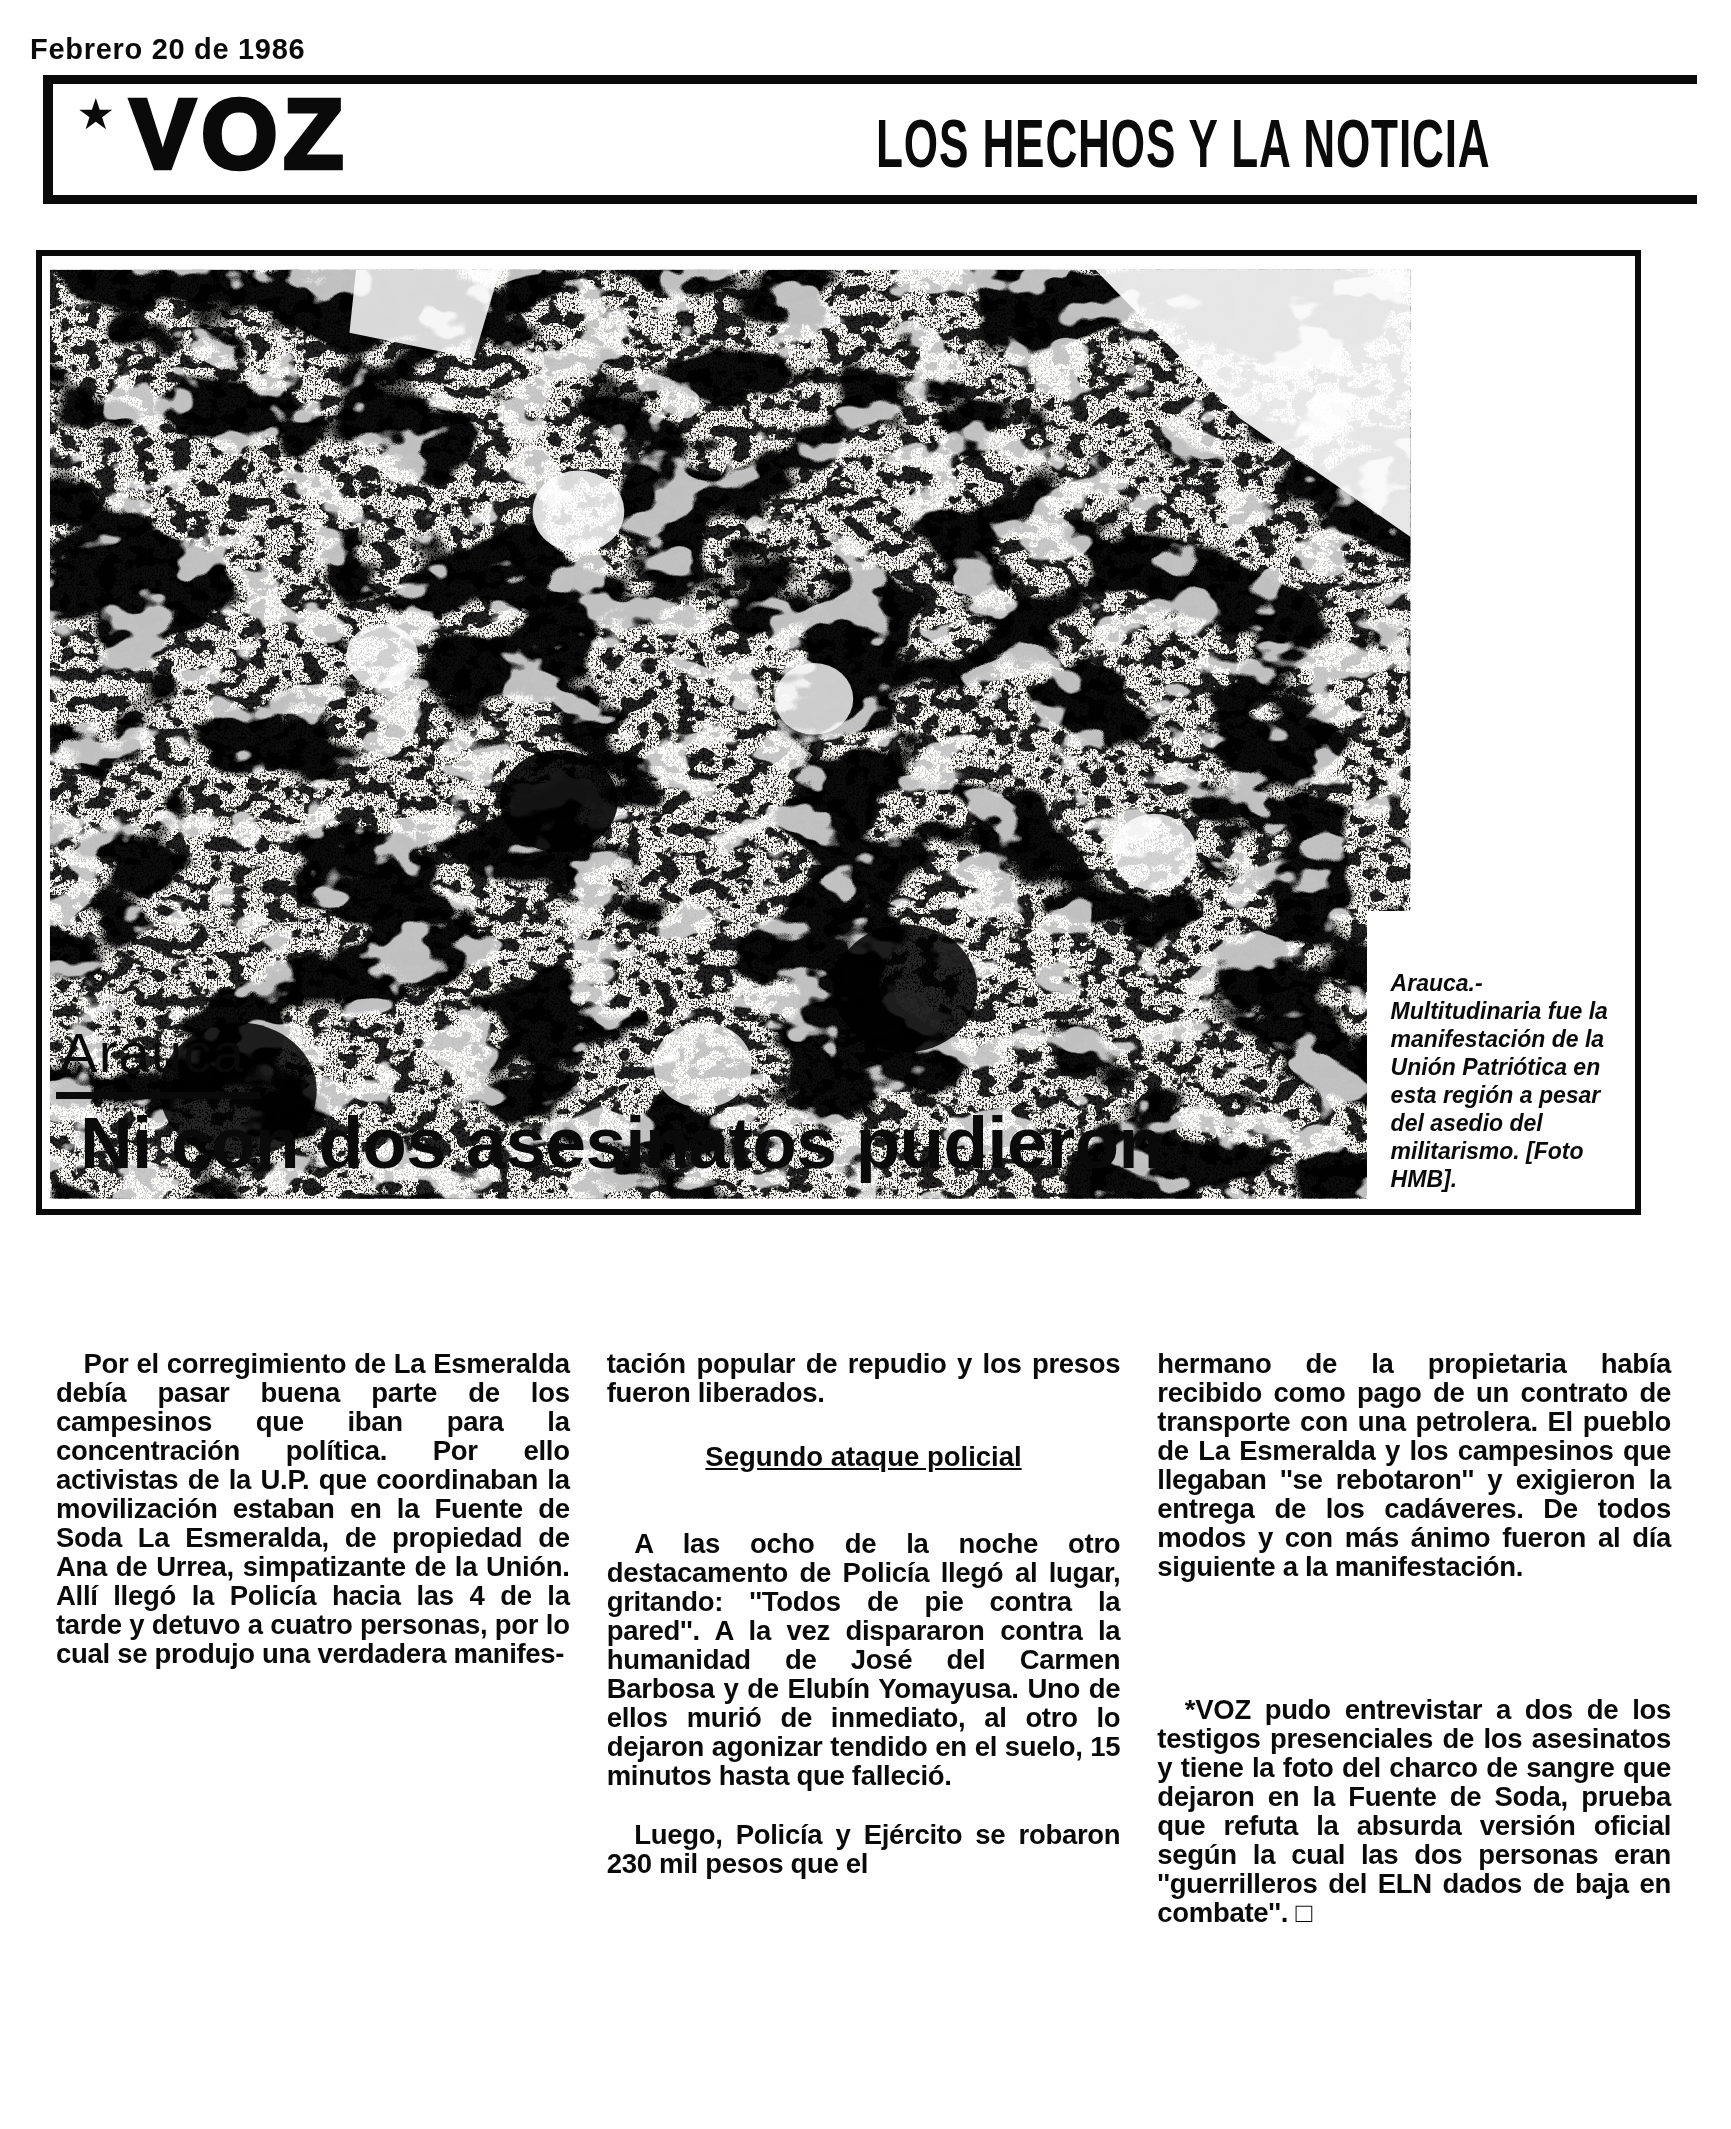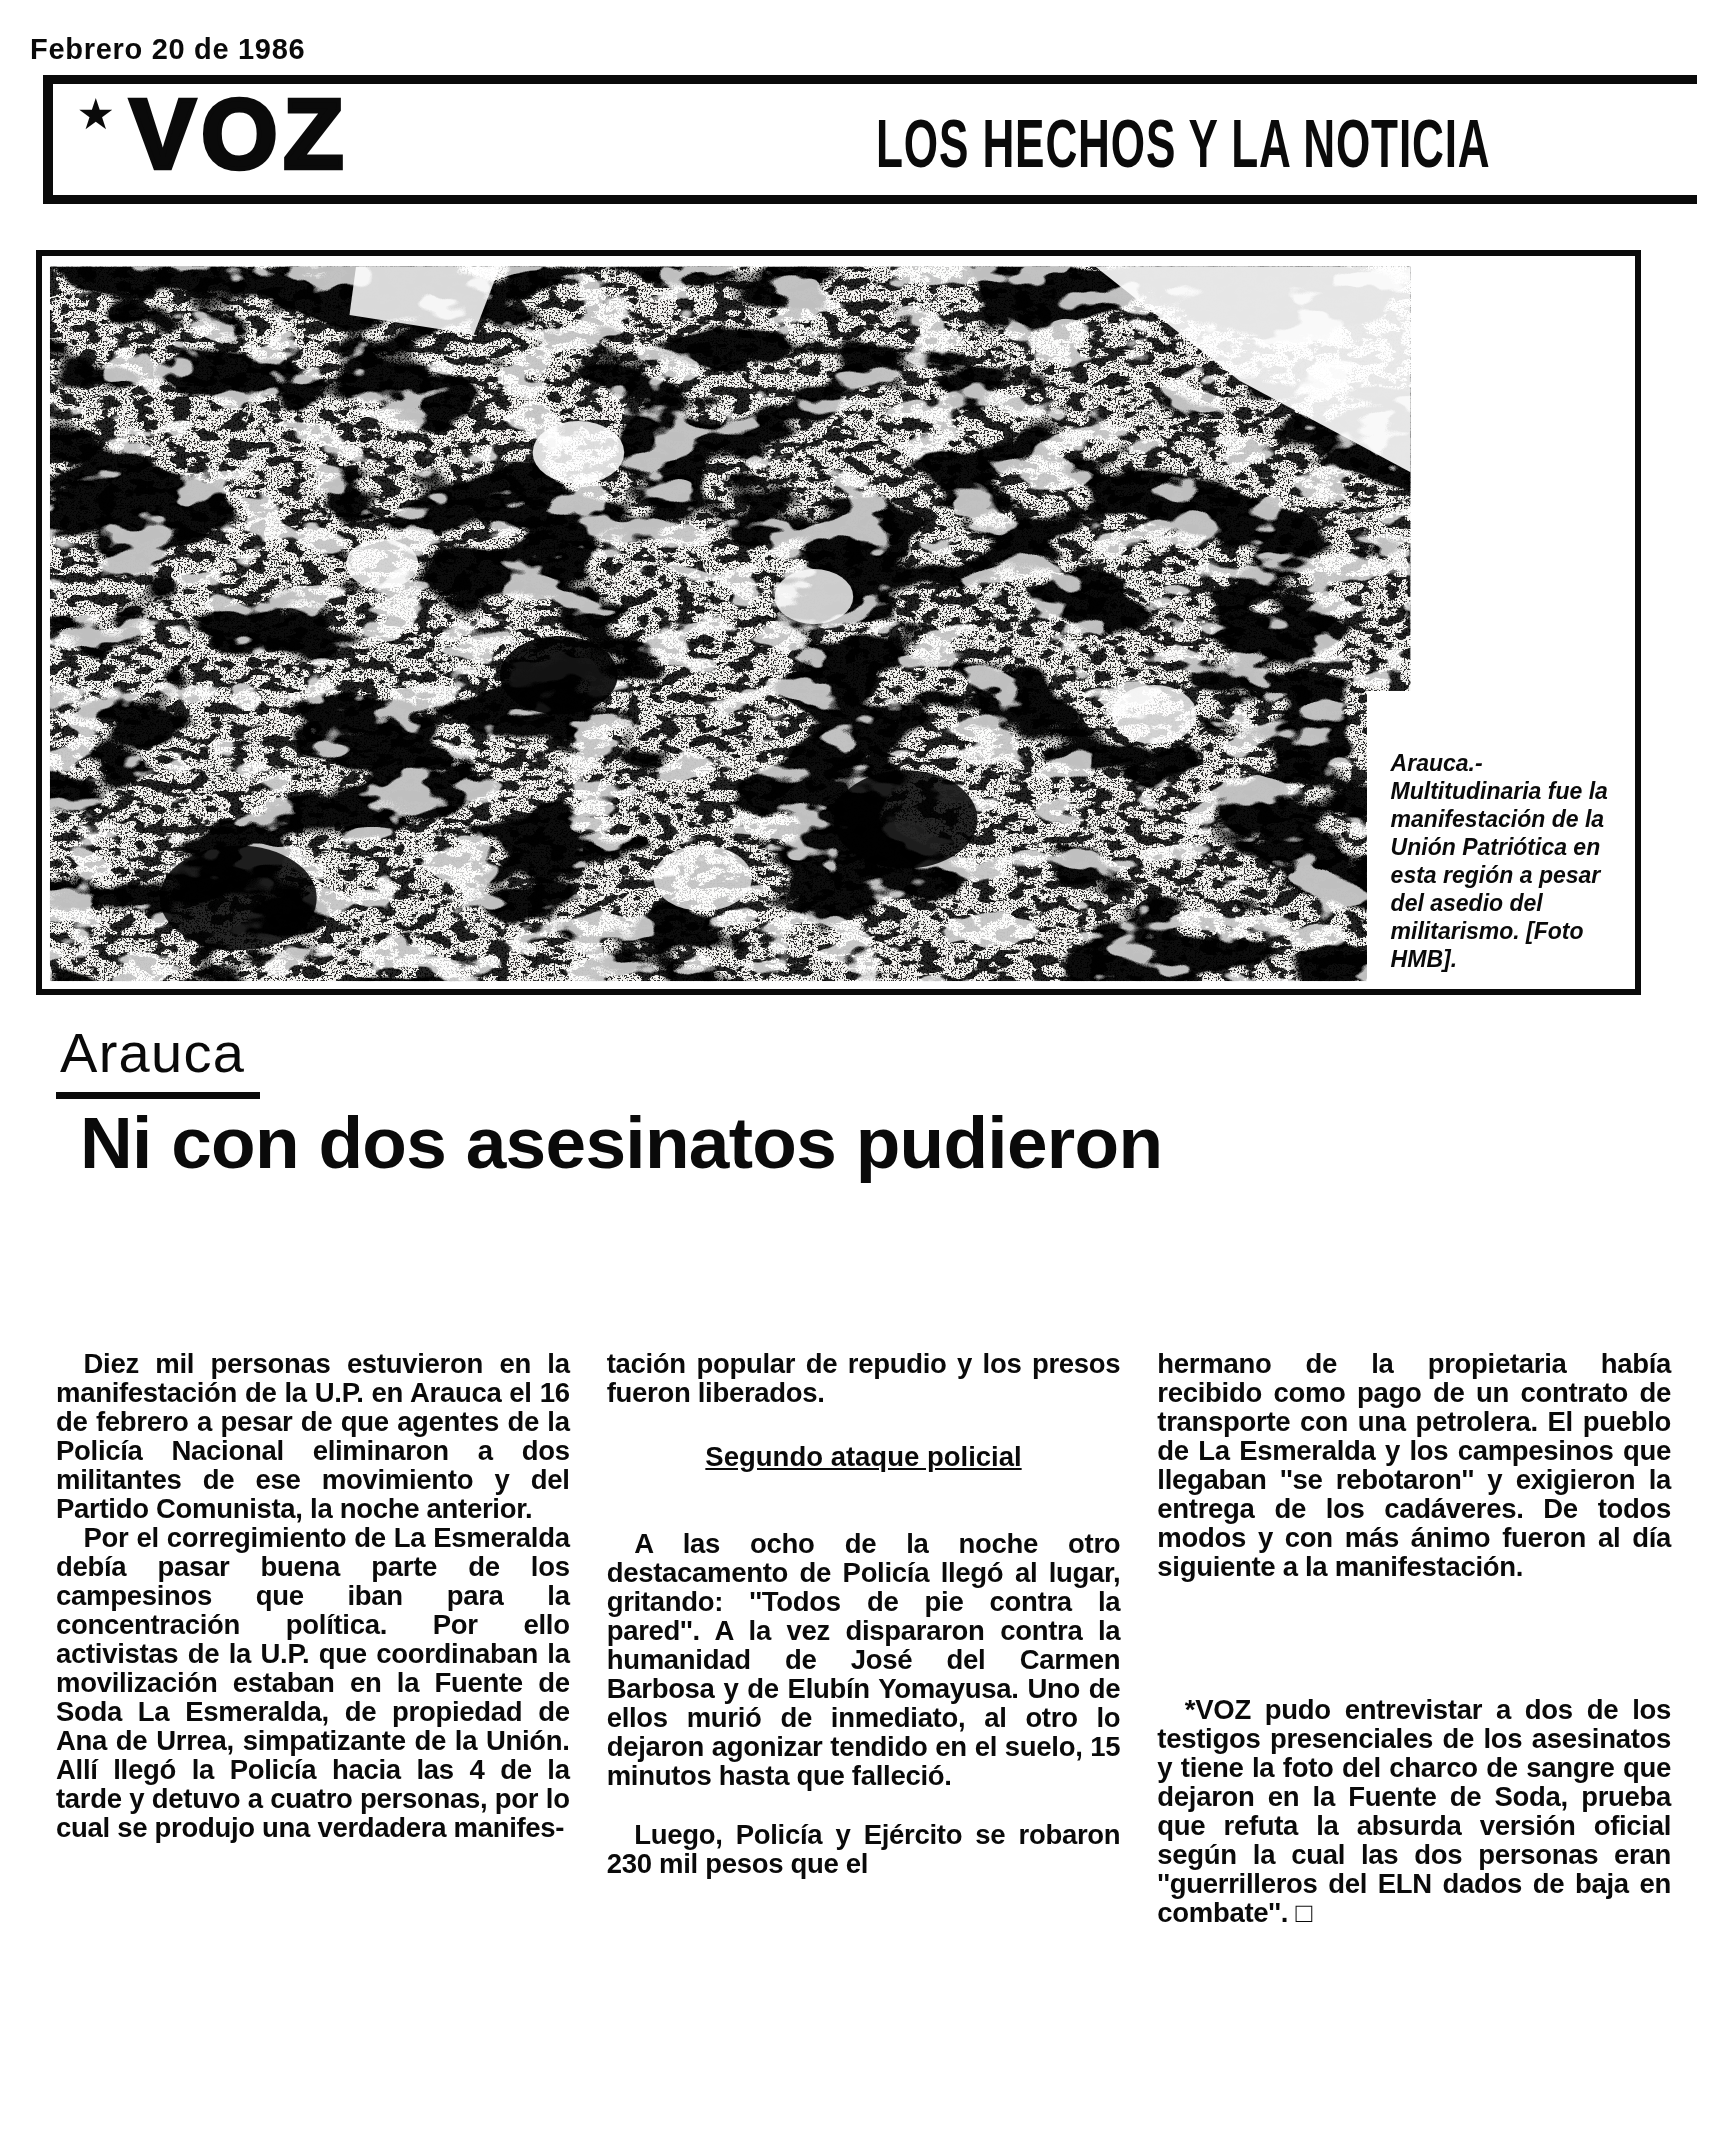--- a/index.html
+++ b/index.html
@@ -18,21 +18,21 @@
   .masthead{position:absolute;left:43px;top:75px;width:1654px;height:129px;
     border-top:9.2px solid var(--ink);border-bottom:9.2px solid var(--ink);border-left:10.5px solid var(--ink);}
   .logo{position:absolute;left:23.5px;top:1.3px;display:flex;align-items:flex-start;}
   .star{font-size:43px;line-height:1;margin-top:7.8px;}
   .logo-text{font-size:98px;line-height:1;font-weight:700;letter-spacing:5.9px;
     -webkit-text-stroke:4.6px var(--ink);margin-left:15px;text-align:center;}
   .banner{position:absolute;left:823px;top:19.6px;font-size:69px;font-weight:700;white-space:nowrap;
     transform:scaleX(0.64);transform-origin:left top;letter-spacing:1.3px;}
 
   
-  .photo{position:absolute;left:36px;top:250px;width:1605px;height:745px;
+  .photo{position:absolute;left:36px;top:250px;width:1605px;height:965px;
     border:6.5px solid var(--ink);background:var(--paper);}
   .photo svg{position:absolute;left:0;top:0;width:100%;height:100%;display:block;}
   .caption{position:absolute;right:3.9px;bottom:5.2px;width:264px;background:var(--paper);
     padding:58px 5.2px 10.5px 23.5px;font-style:italic;font-weight:700;font-size:23px;line-height:28px;}
 
   
   .kicker{position:absolute;left:60px;top:1025px;font-size:56px;font-weight:400;line-height:1;letter-spacing:1.3px;}
   .kicker-rule{position:absolute;left:56px;top:1092px;width:204px;height:7.2px;background:var(--ink);}
   .headline{position:absolute;left:56px;top:1091px;width:1641px;
     font-size:73px;line-height:103px;font-weight:700;letter-spacing:-0.7px;margin-left:24px;}
@@ -110,21 +110,20 @@
     <figcaption class="caption">Arauca.- Multitudinaria fue la manifestación de la Unión Patriótica en esta región a pesar del asedio del militarismo. [Foto HMB].</figcaption>
   </figure>
 
   <div class="kicker">Arauca</div>
   <div class="kicker-rule"></div>
 
   <h1 class="headline"><span>Ni con dos asesinatos pudieron</span><br></h1>
 
   <div class="columns" id="columns">
       <div class="col">
-        <div class="para indent">Diez mil personas estuvieron en la manifestación de la U.P. en Arauca el 16 de febrero a pesar de que agentes de la Policía Nacional eliminaron a dos militantes de ese movimiento y del Partido Comunista, la noche anterior.</div>
         <div class="para indent">Por el corregimiento de La Esmeralda debía pasar buena parte de los campesinos que iban para la concentración política. Por ello activistas de la U.P. que coordinaban la movilización estaban en la Fuente de Soda La Esmeralda, de propiedad de Ana de Urrea, simpatizante de la Unión. Allí llegó la Policía hacia las 4 de la tarde y detuvo a cuatro personas, por lo cual se produjo una verdadera manifes-</div>
       </div>
       <div class="col">
         <div class="para">tación popular de repudio y los presos fueron liberados.</div>
         <div class="subhead">Segundo ataque policial</div>
         <div class="para indent">A las ocho de la noche otro destacamento de Policía llegó al lugar, gritando: ''Todos de pie contra la pared''. A la vez dispararon contra la humanidad de José del Carmen Barbosa y de Elubín Yomayusa. Uno de ellos murió de inmediato, al otro lo dejaron agonizar tendido en el suelo, 15 minutos hasta que falleció.</div>
         <div class="para indent gap-small">Luego, Policía y Ejército se robaron 230 mil pesos que el</div>
       </div>
       <div class="col">
         <div class="para">hermano de la propietaria había recibido como pago de un contrato de transporte con una petrolera. El pueblo de La Esmeralda y los campesinos que llegaban ''se rebotaron'' y exigieron la entrega de los cadáveres. De todos modos y con más ánimo fueron al día siguiente a la manifestación.</div>

